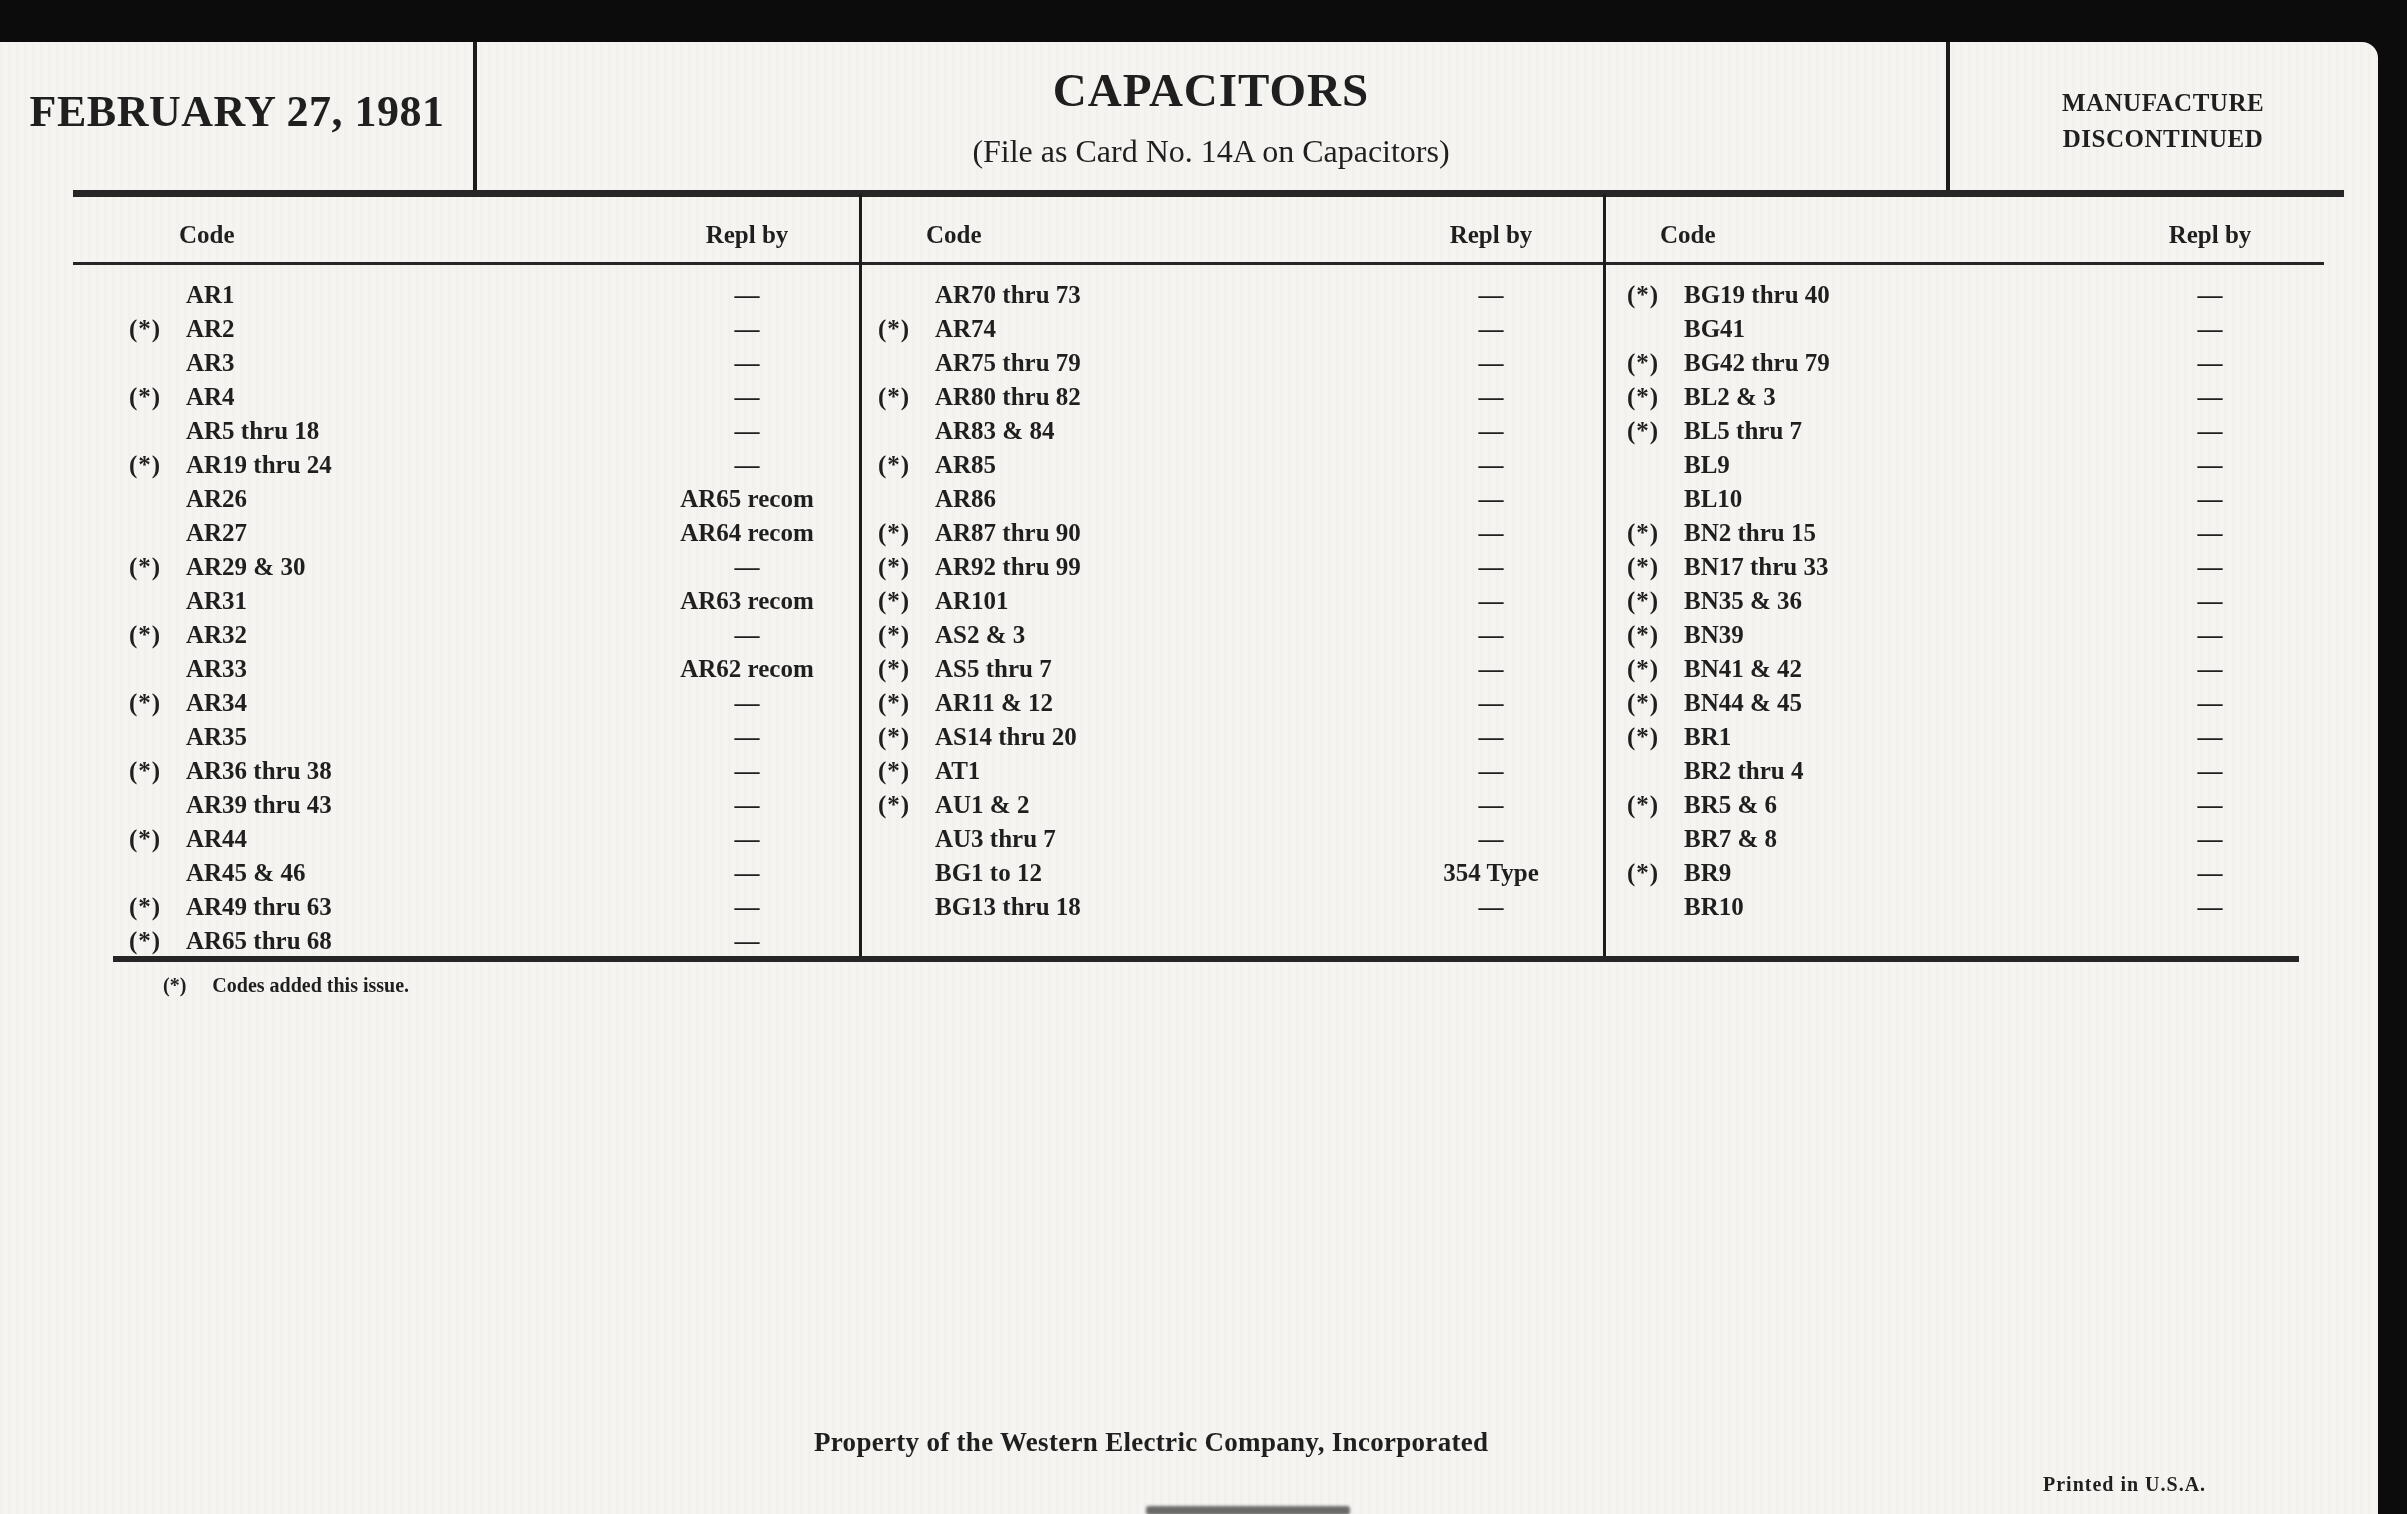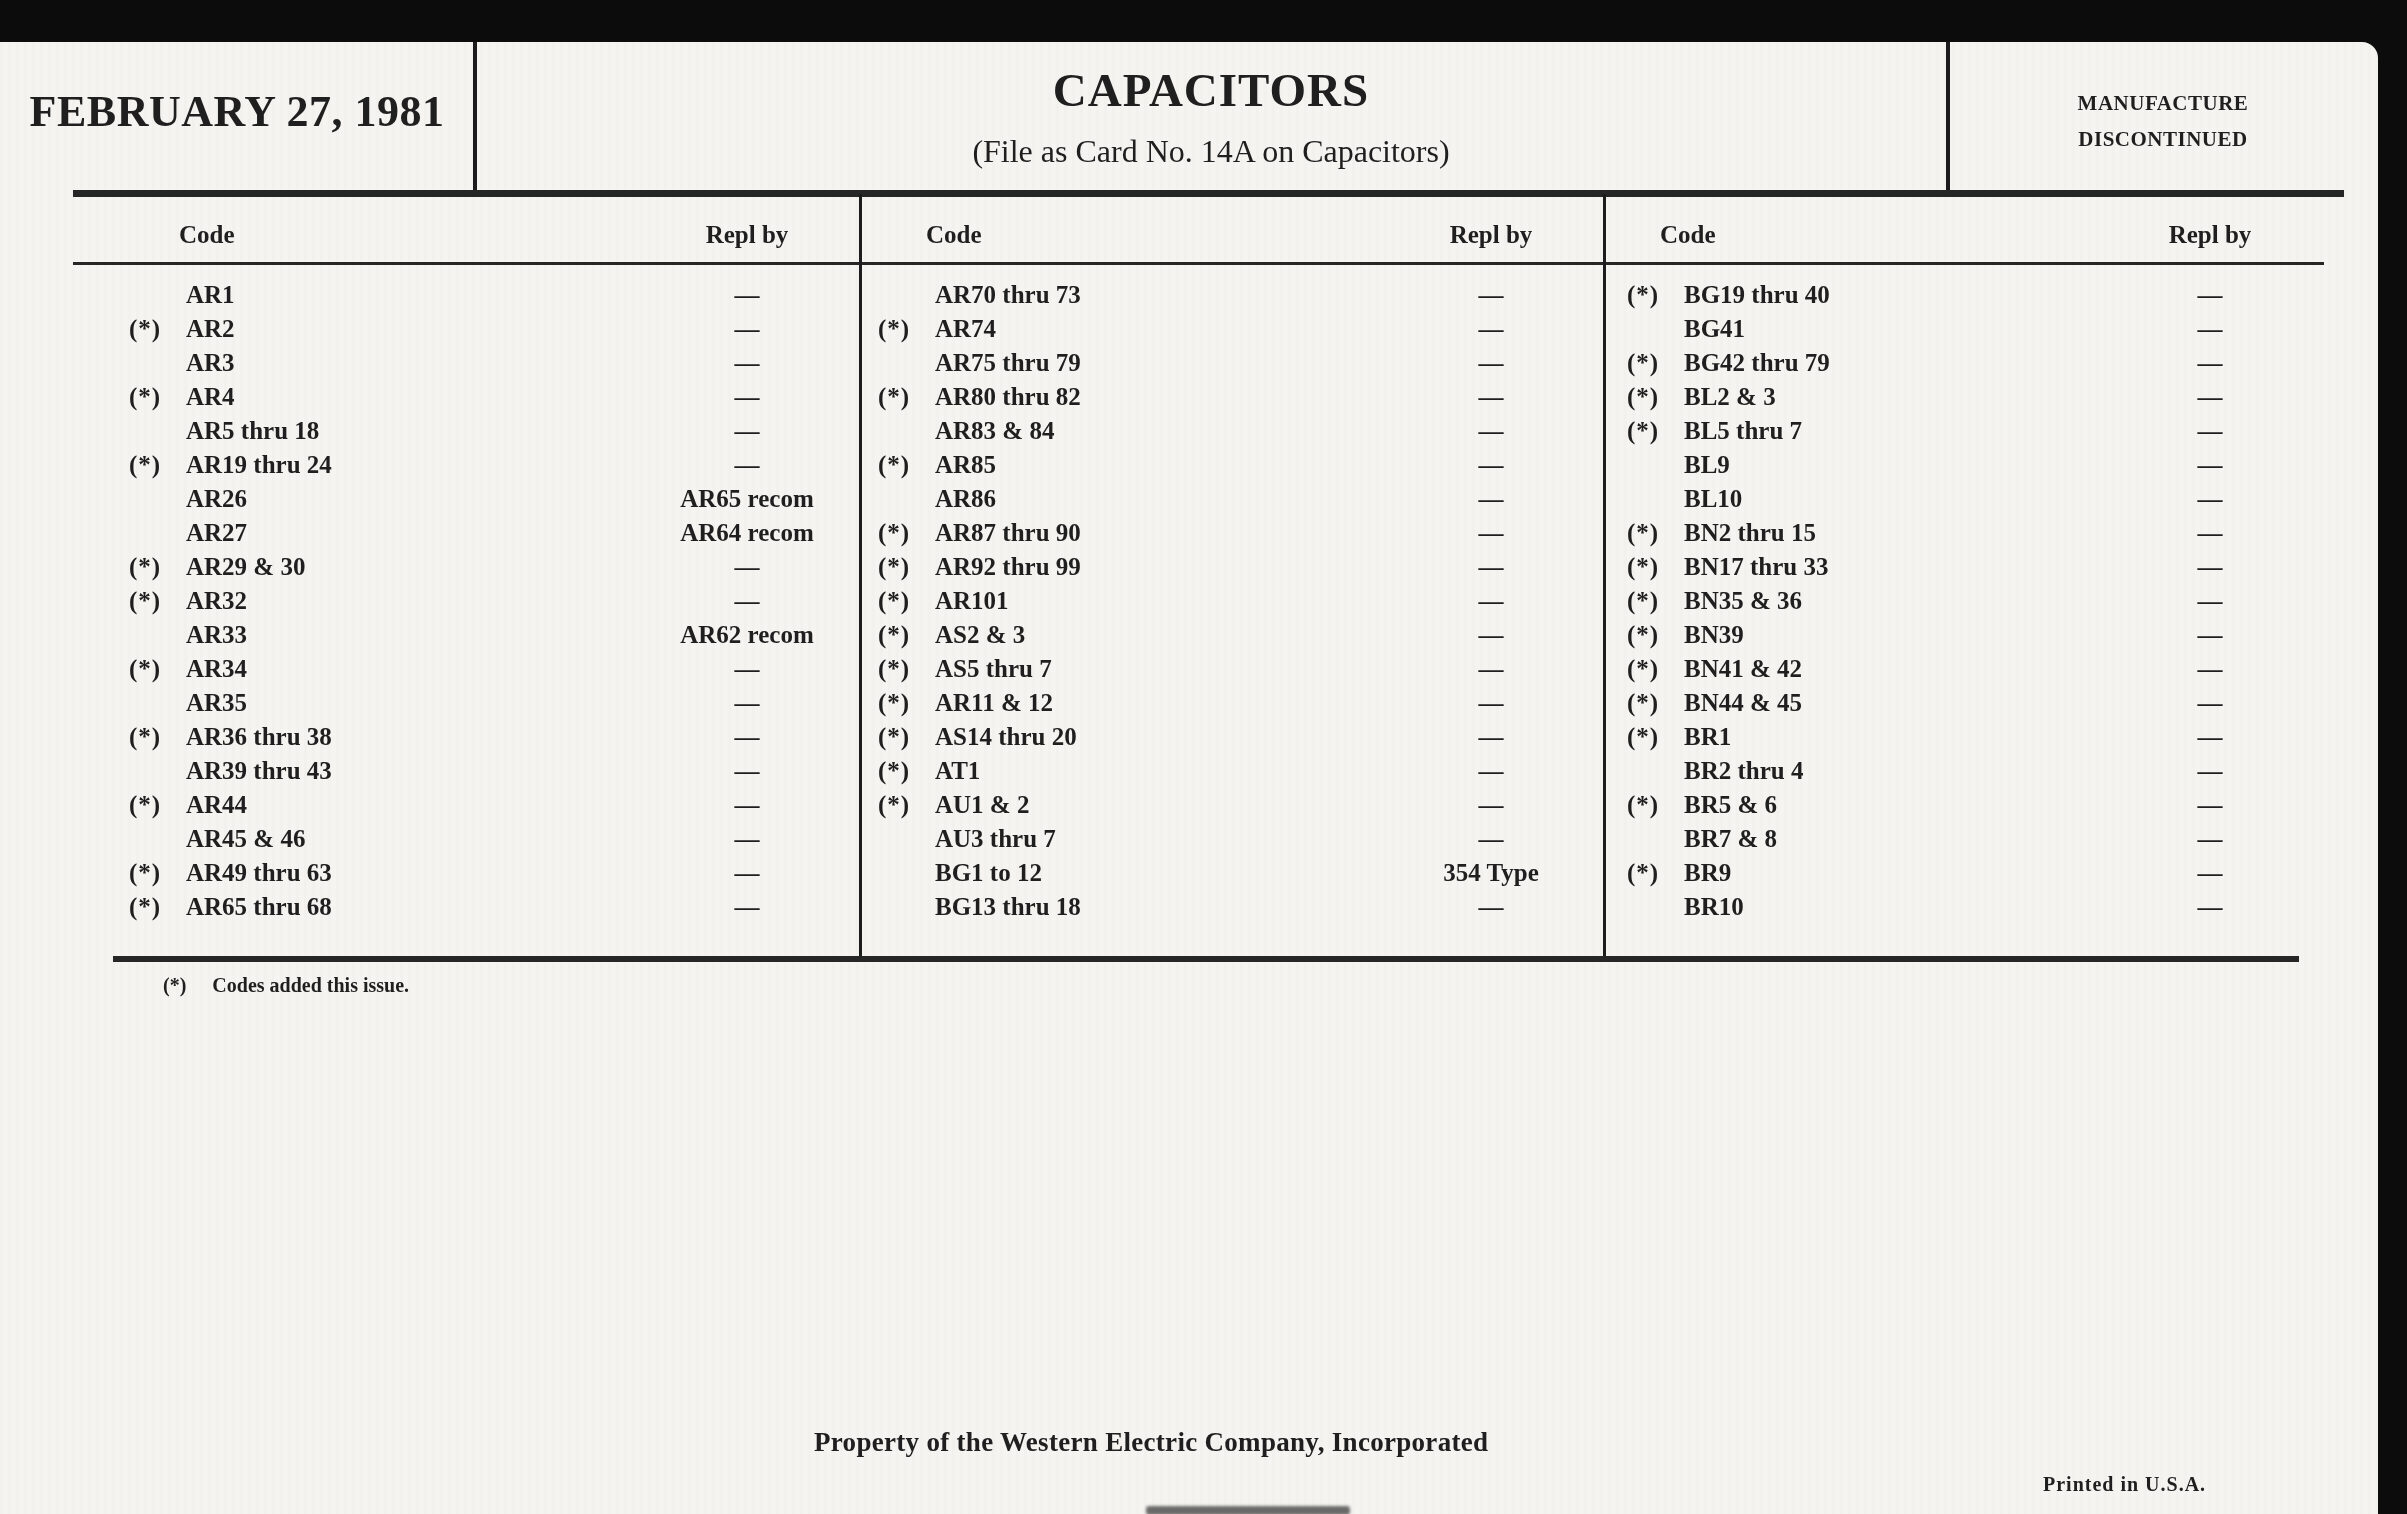--- a/index.html
+++ b/index.html
@@ -27,21 +27,21 @@
   .title {
     left:474px; top:65px; width:1474px; text-align:center;
     font-size:47px; font-weight:700; line-height:50px; letter-spacing:1px;
   }
   .subtitle {
     left:474px; top:132px; width:1474px; text-align:center;
     font-size:32px; font-weight:400; line-height:38px;
   }
   .status {
     left:1948px; top:85px; width:430px; text-align:center;
-    font-size:21px; font-weight:700; line-height:36px; letter-spacing:0.5px;
+    font-size:25px; font-weight:700; line-height:36px; letter-spacing:0.5px;
   }
 
   .colwrap { position:absolute; top:218px; width:713px; font-size:25px; font-weight:700; }
   #col1 { left:129px; --repl-off:618px; --code-indent:50px; }
   #col2 { left:878px; --repl-off:613px; --code-indent:48px; }
   #col3 { left:1627px; --repl-off:583px; --code-indent:33px; }
   .colheader { position:relative; height:34px; line-height:34px; }
   .colheader .hcode { margin-left:var(--code-indent); }
   .colheader .hrepl { position:absolute; top:0; left:var(--repl-off); transform:translateX(-50%); }
   .rows { margin-top:26px; }
@@ -90,20 +90,21 @@
     <div class="rows">
         <div class="trow"><span class="star"></span><span class="codecell">AR1</span><span class="replcell">—</span></div>
         <div class="trow"><span class="star">(*)</span><span class="codecell">AR2</span><span class="replcell">—</span></div>
         <div class="trow"><span class="star"></span><span class="codecell">AR3</span><span class="replcell">—</span></div>
         <div class="trow"><span class="star">(*)</span><span class="codecell">AR4</span><span class="replcell">—</span></div>
         <div class="trow"><span class="star"></span><span class="codecell">AR5 thru 18</span><span class="replcell">—</span></div>
         <div class="trow"><span class="star">(*)</span><span class="codecell">AR19 thru 24</span><span class="replcell">—</span></div>
         <div class="trow"><span class="star"></span><span class="codecell">AR26</span><span class="replcell">AR65 recom</span></div>
         <div class="trow"><span class="star"></span><span class="codecell">AR27</span><span class="replcell">AR64 recom</span></div>
         <div class="trow"><span class="star">(*)</span><span class="codecell">AR29 &amp; 30</span><span class="replcell">—</span></div>
+        <div class="trow"><span class="star"></span><span class="codecell">AR31</span><span class="replcell">AR63 recom</span></div>
         <div class="trow"><span class="star">(*)</span><span class="codecell">AR32</span><span class="replcell">—</span></div>
         <div class="trow"><span class="star"></span><span class="codecell">AR33</span><span class="replcell">AR62 recom</span></div>
         <div class="trow"><span class="star">(*)</span><span class="codecell">AR34</span><span class="replcell">—</span></div>
         <div class="trow"><span class="star"></span><span class="codecell">AR35</span><span class="replcell">—</span></div>
         <div class="trow"><span class="star">(*)</span><span class="codecell">AR36 thru 38</span><span class="replcell">—</span></div>
         <div class="trow"><span class="star"></span><span class="codecell">AR39 thru 43</span><span class="replcell">—</span></div>
         <div class="trow"><span class="star">(*)</span><span class="codecell">AR44</span><span class="replcell">—</span></div>
         <div class="trow"><span class="star"></span><span class="codecell">AR45 &amp; 46</span><span class="replcell">—</span></div>
         <div class="trow"><span class="star">(*)</span><span class="codecell">AR49 thru 63</span><span class="replcell">—</span></div>
         <div class="trow"><span class="star">(*)</span><span class="codecell">AR65 thru 68</span><span class="replcell">—</span></div>

